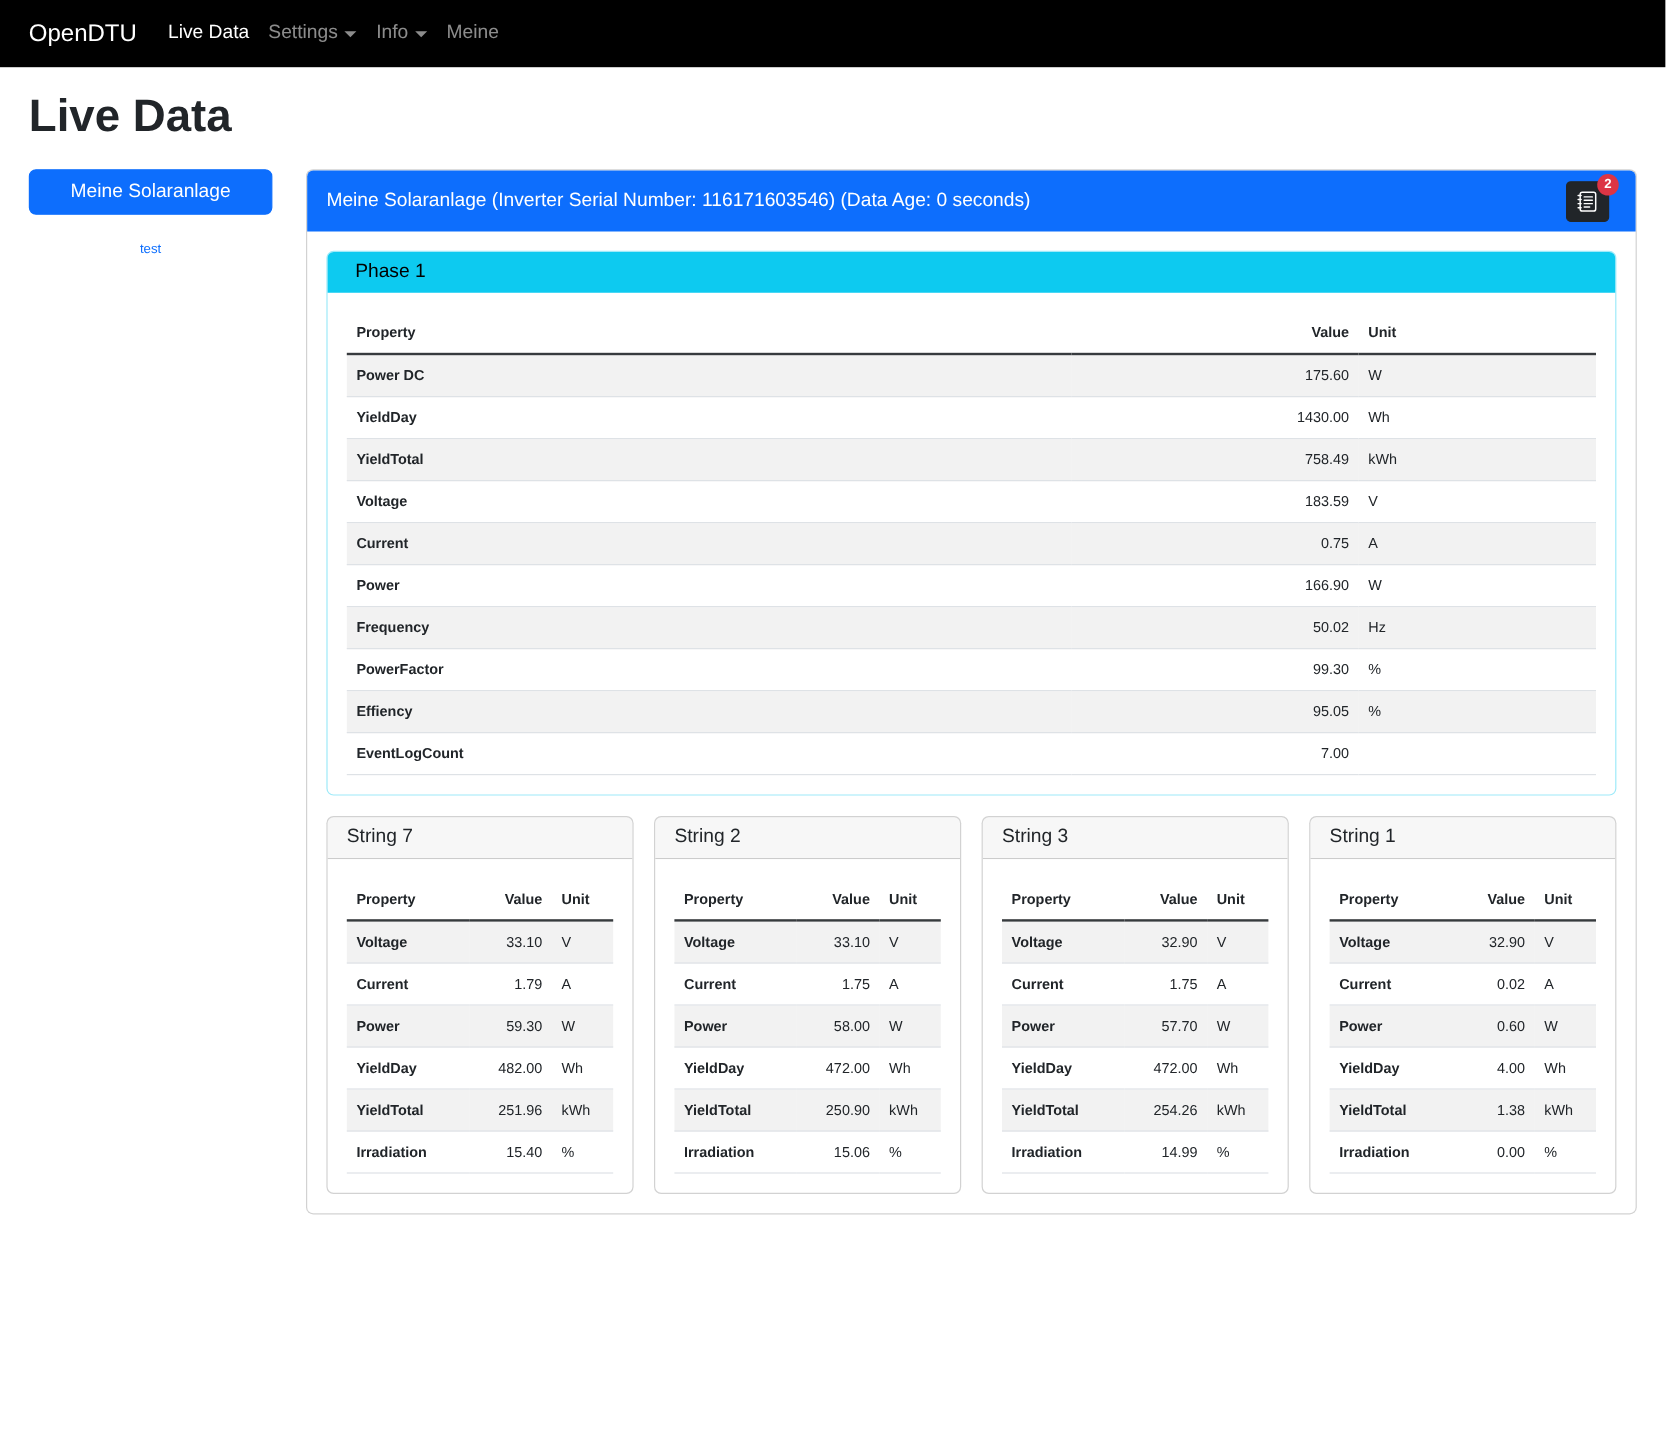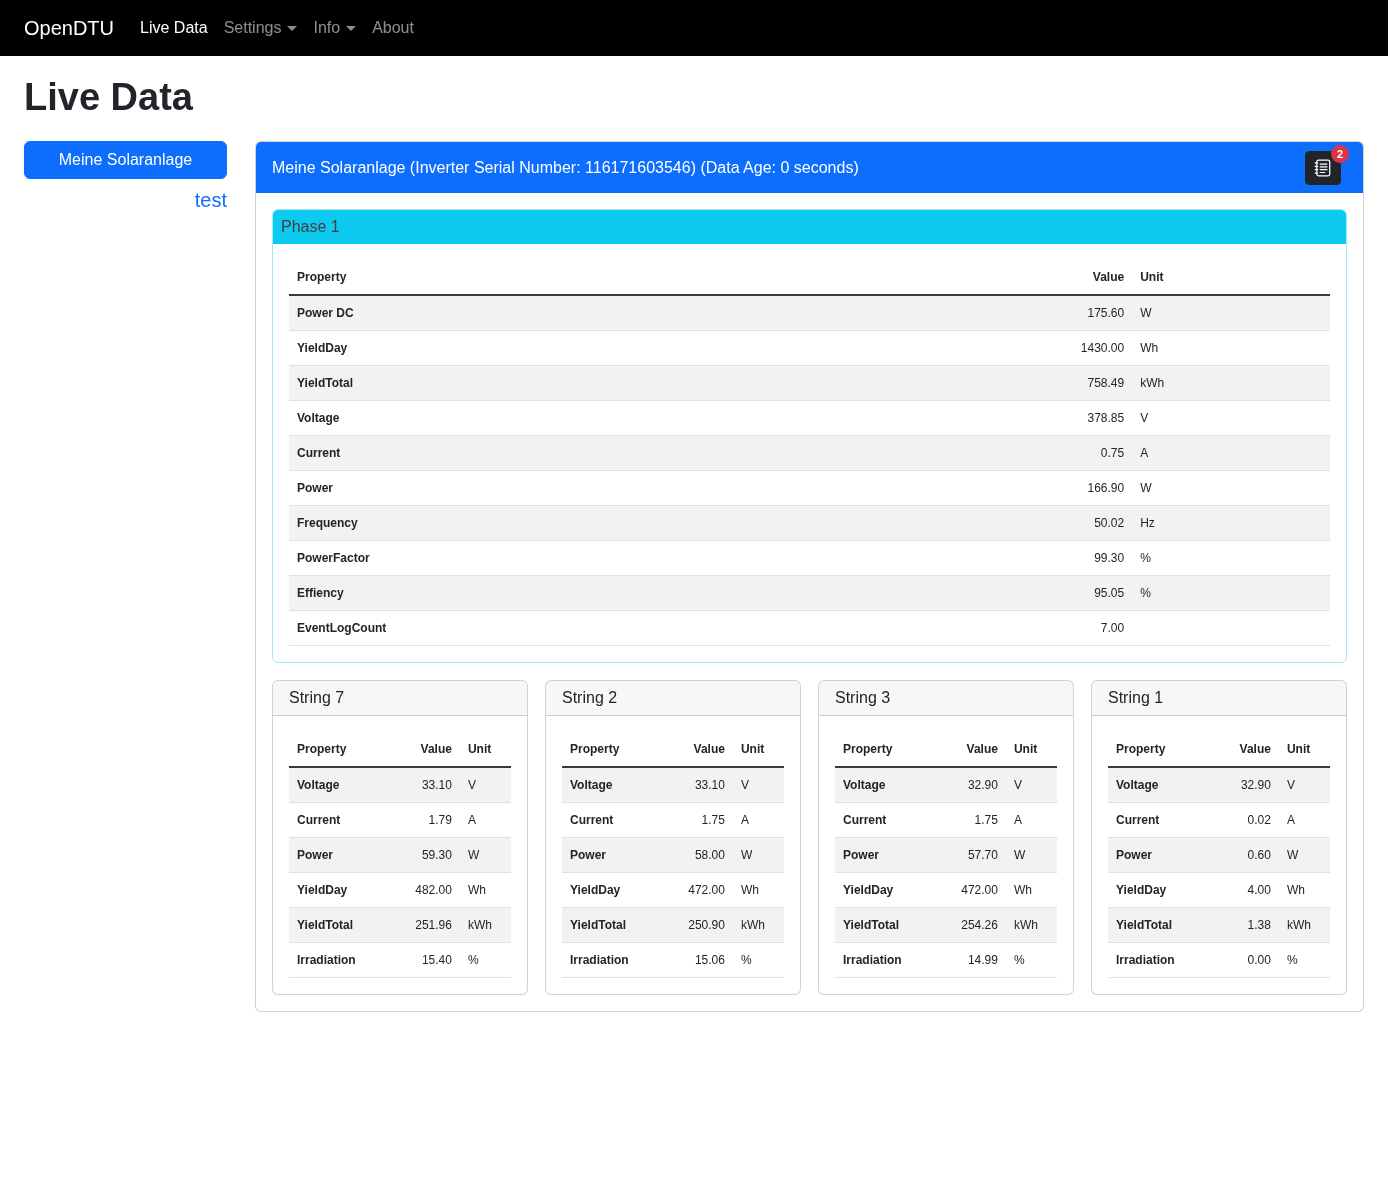--- a/index.html
+++ b/index.html
@@ -34,22 +34,22 @@
   .layout { display: flex; align-items: flex-start; }
 
   
   .sidebar { width: 203px; margin-right: 28px; flex-shrink: 0; display: flex; flex-direction: column; }
   .btn-primary {
     background: #0d6efd; border: 1px solid #0d6efd; color: #fff;
     border-radius: 6px; height: 38px; width: 100%;
     font-family: inherit; font-size: 16px; cursor: pointer;
   }
   .sidebar-link {
-    color: #0d6efd; text-align: right; margin-top: 10px;
-    font-size: 20px; text-decoration: none; cursor: pointer;
+    color: #0d6efd; text-align: center; margin-top: 23px;
+    font-size: 11px; text-decoration: none; cursor: pointer;
   }
 
   
   .main { flex: 1; }
   .card {
     background: #fff; border: 1px solid rgba(0,0,0,.175); border-radius: 6px;
   }
   .card-header-blue {
     background: #0d6efd; color: #fff;
     border-radius: 5px 5px 0 0;
@@ -70,22 +70,22 @@
     position: absolute; top: -7px; right: -9px;
     background: #dc3545; color: #fff;
     border-radius: 50rem; font-size: 11px; font-weight: 700;
     min-width: 18px; height: 18px; line-height: 18px;
     padding: 0 5px; text-align: center;
   }
 
   
   .phase-card { border: 1px solid #9eeaf9; border-radius: 6px; background: #fff; }
   .phase-header {
-    background: #0dcaf0; color: #404040;
-    border-radius: 5px 5px 0 0; padding: 8px 8px;
+    background: #0dcaf0; color: #000000;
+    border-radius: 5px 5px 0 0; padding: 8px 23px;
   }
   .table-wrap { padding: 16px; }
 
   
   table.data-table { width: 100%; border-collapse: collapse; font-size: 12px; }
   table.data-table th, table.data-table td {
     padding: 8px; line-height: 1.5; text-align: left; vertical-align: middle;
   }
   table.data-table thead th { border-bottom: 2px solid #373b3e; font-weight: 700; }
   table.data-table tbody tr { border-bottom: 1px solid #dee2e6; }
@@ -121,21 +121,21 @@
   </span>
   <span class="nav-item">
     <span>Settings</span>
     <span class="caret"></span>
   </span>
   <span class="nav-item">
     <span>Info</span>
     <span class="caret"></span>
   </span>
   <span class="nav-item">
-    <span>About</span>
+    <span>Meine</span>
   </span>
 </nav>
 
 <div class="page">
   <h1 class="page-title">Live Data</h1>
 
   <div class="layout">
 
     <div class="sidebar">
       <button class="btn-primary">Meine Solaranlage</button>
@@ -182,21 +182,21 @@
                       <td>1430.00</td>
                       <td>Wh</td>
                     </tr>
                     <tr>
                       <th>YieldTotal</th>
                       <td>758.49</td>
                       <td>kWh</td>
                     </tr>
                     <tr>
                       <th>Voltage</th>
-                      <td>378.85</td>
+                      <td>183.59</td>
                       <td>V</td>
                     </tr>
                     <tr>
                       <th>Current</th>
                       <td>0.75</td>
                       <td>A</td>
                     </tr>
                     <tr>
                       <th>Power</th>
                       <td>166.90</td>

